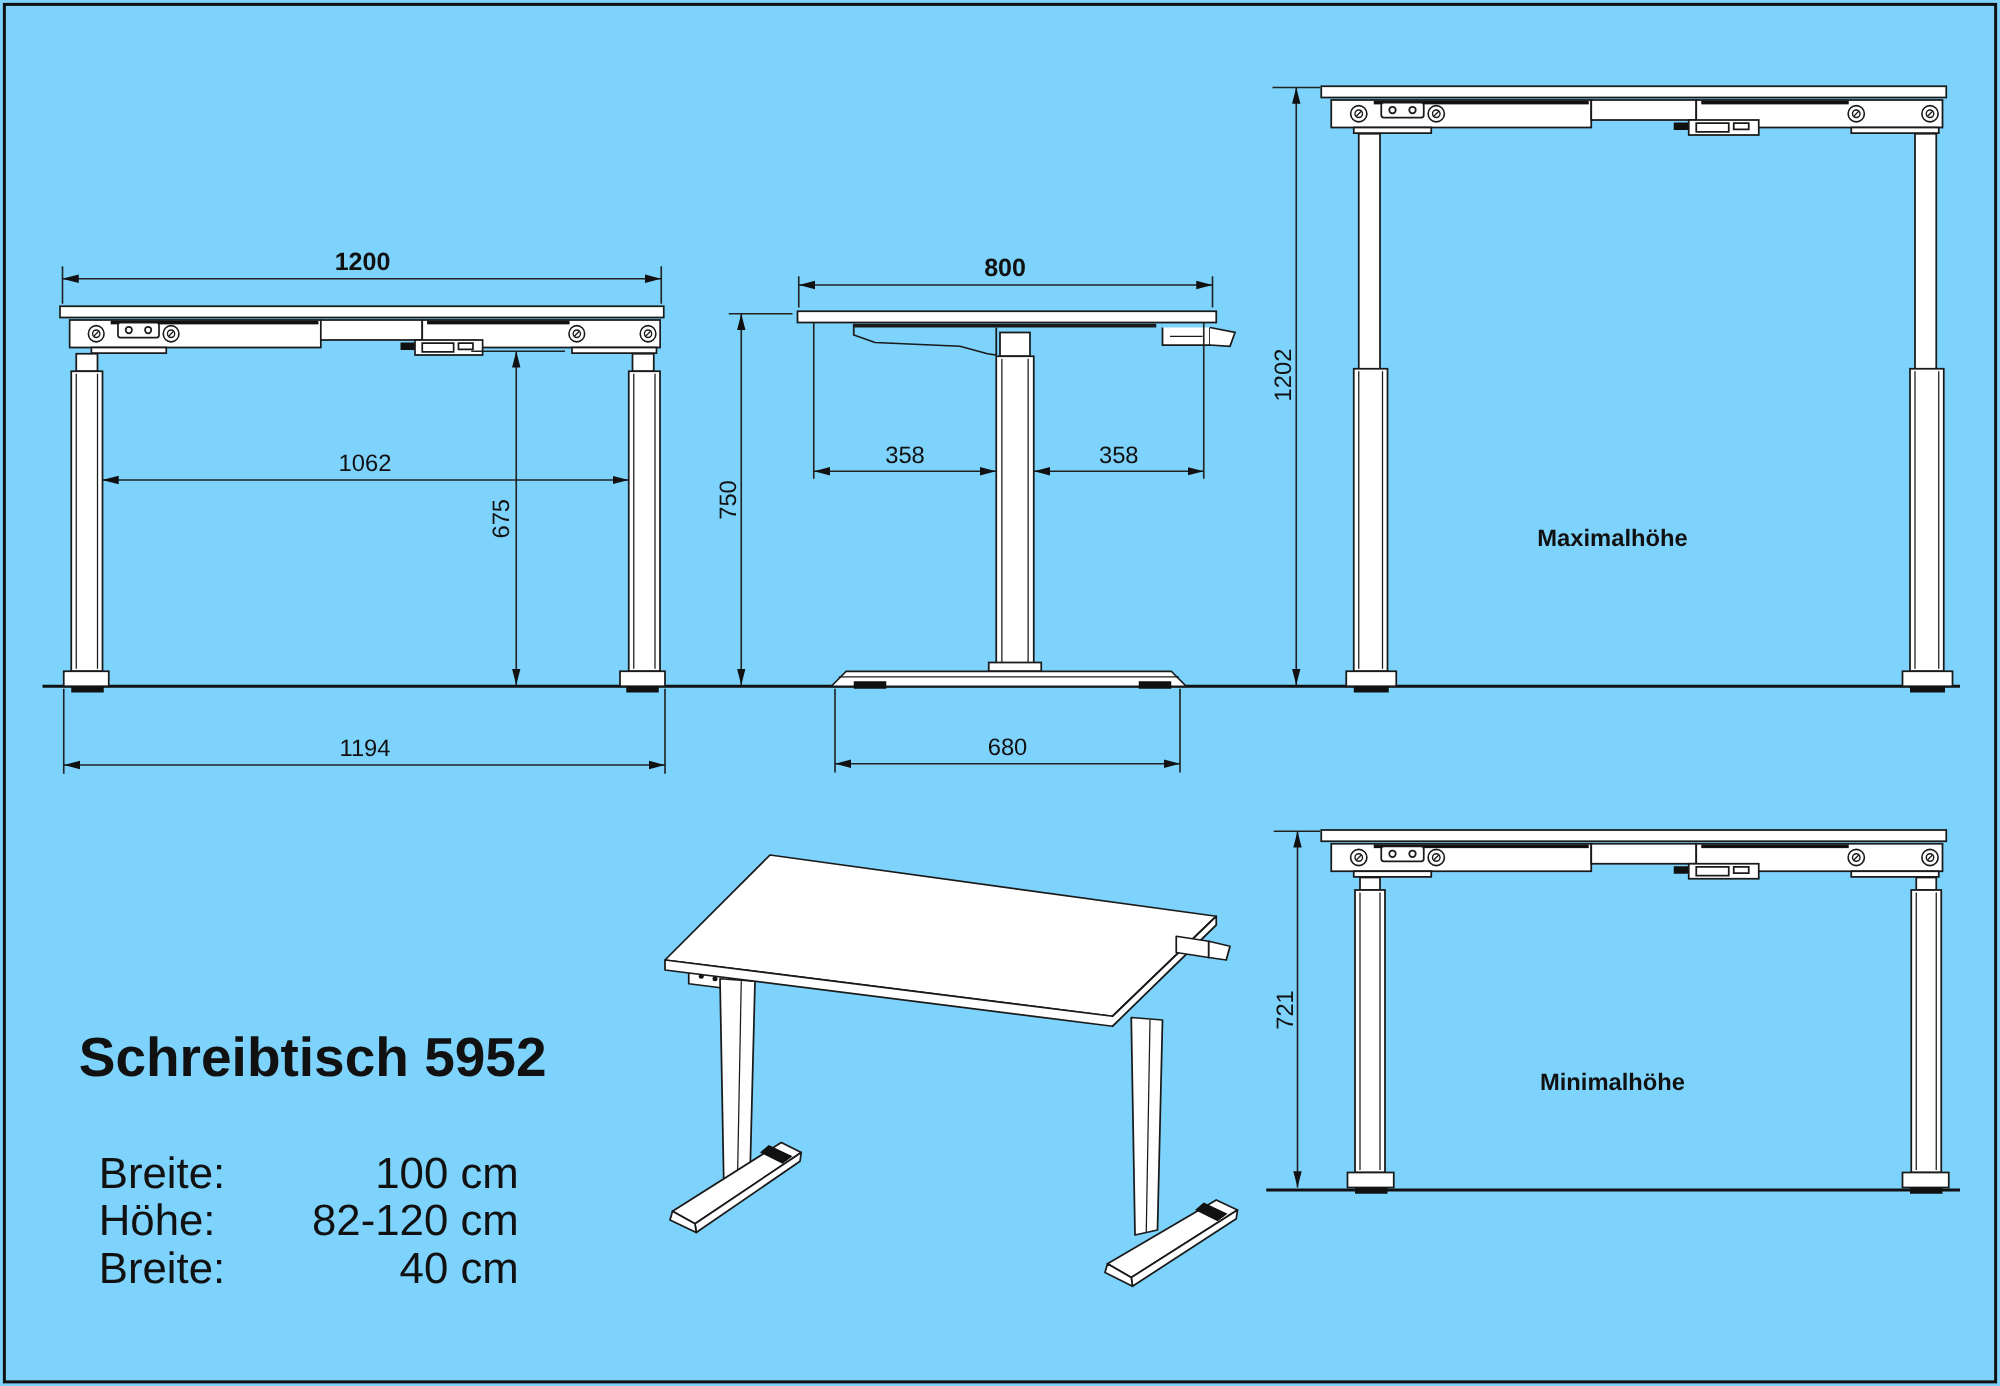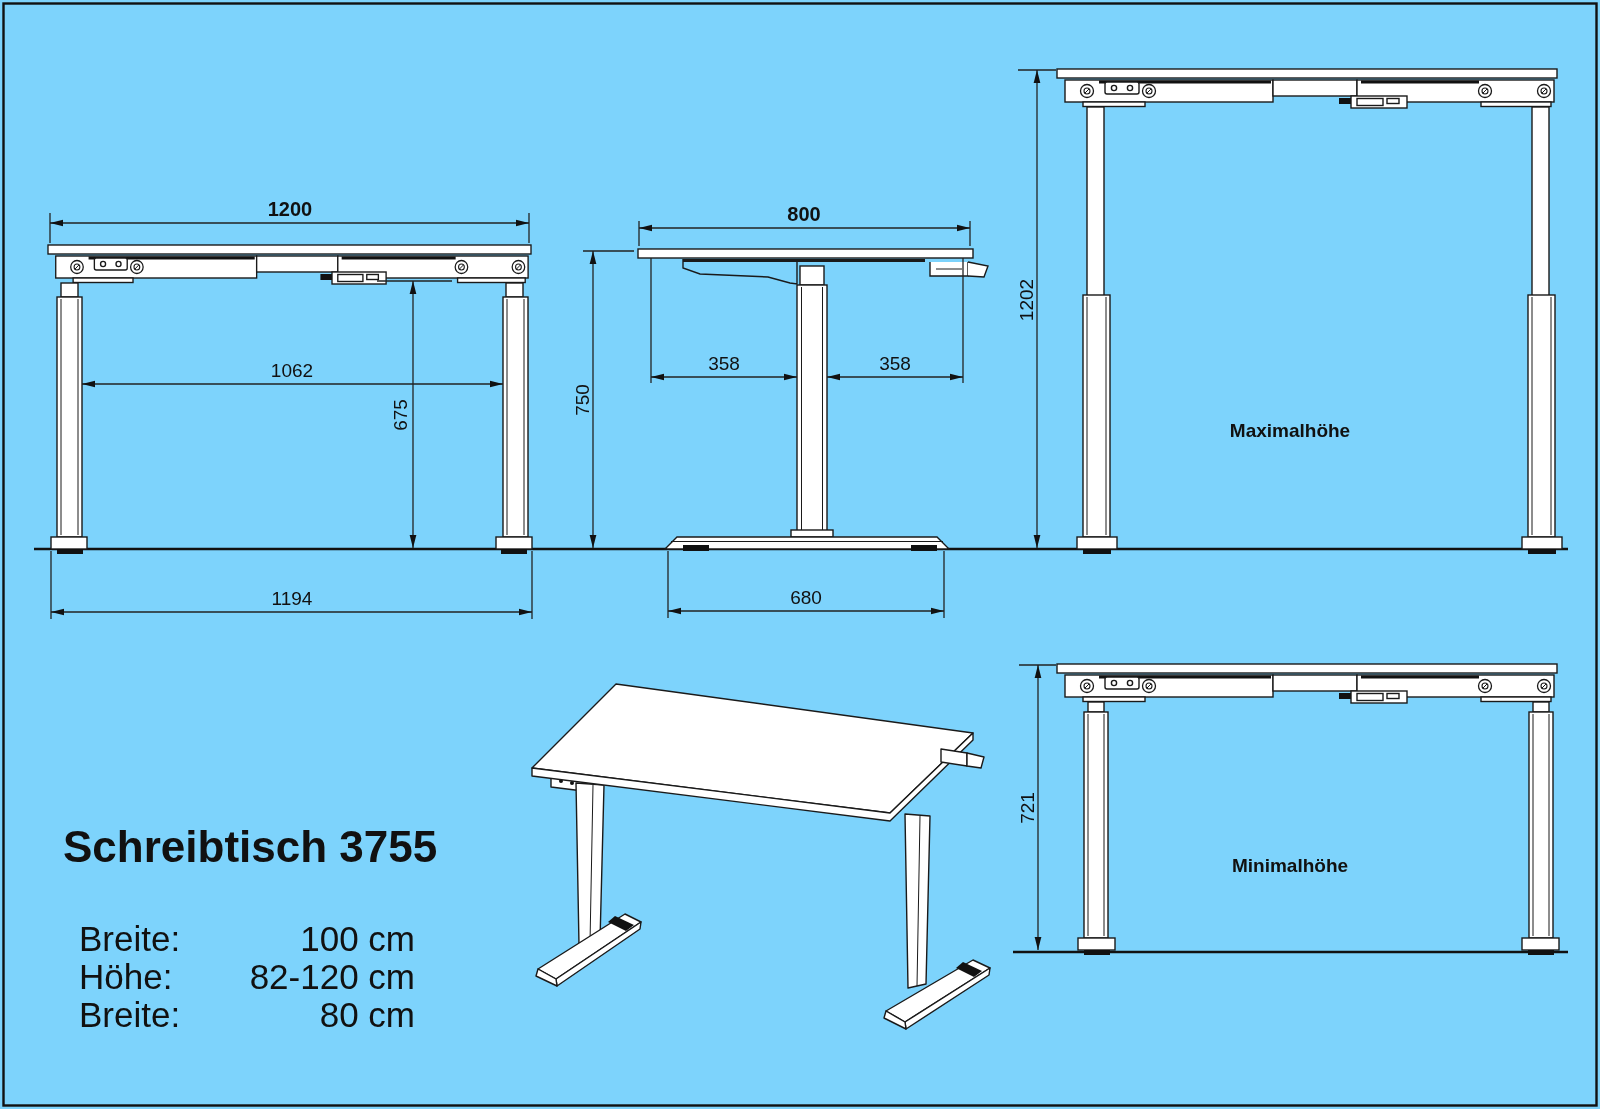--- a/index.html
+++ b/index.html
@@ -208,30 +208,30 @@
 
     <path d="M616,684 L973,733 L890,813 L532,768 Z"></path>
     <path d="M532,768 L890,813 L973,733 L973,740 L890,821 L532,776 Z"></path>
 
     <path d="M941,749 L967,753 L967,766 L941,762 Z"></path>
     <path d="M967,753 L984,757 L981,768 L967,766 Z"></path>
   </g>
 </svg>
 
   <div class="title-block">
-    <div class="product-title">Schreibtisch 3755</div>
+    <div class="product-title">Schreibtisch 5952</div>
     <div class="spec-rows">
       <div class="spec-row">
         <span>Breite:</span>
         <span>100 cm</span>
       </div>
       <div class="spec-row">
         <span>Höhe:</span>
         <span>82-120 cm</span>
       </div>
       <div class="spec-row">
         <span>Breite:</span>
-        <span>80 cm</span>
+        <span>40 cm</span>
       </div>
     </div>
   </div>
 
 </div>
 
 </body></html>

